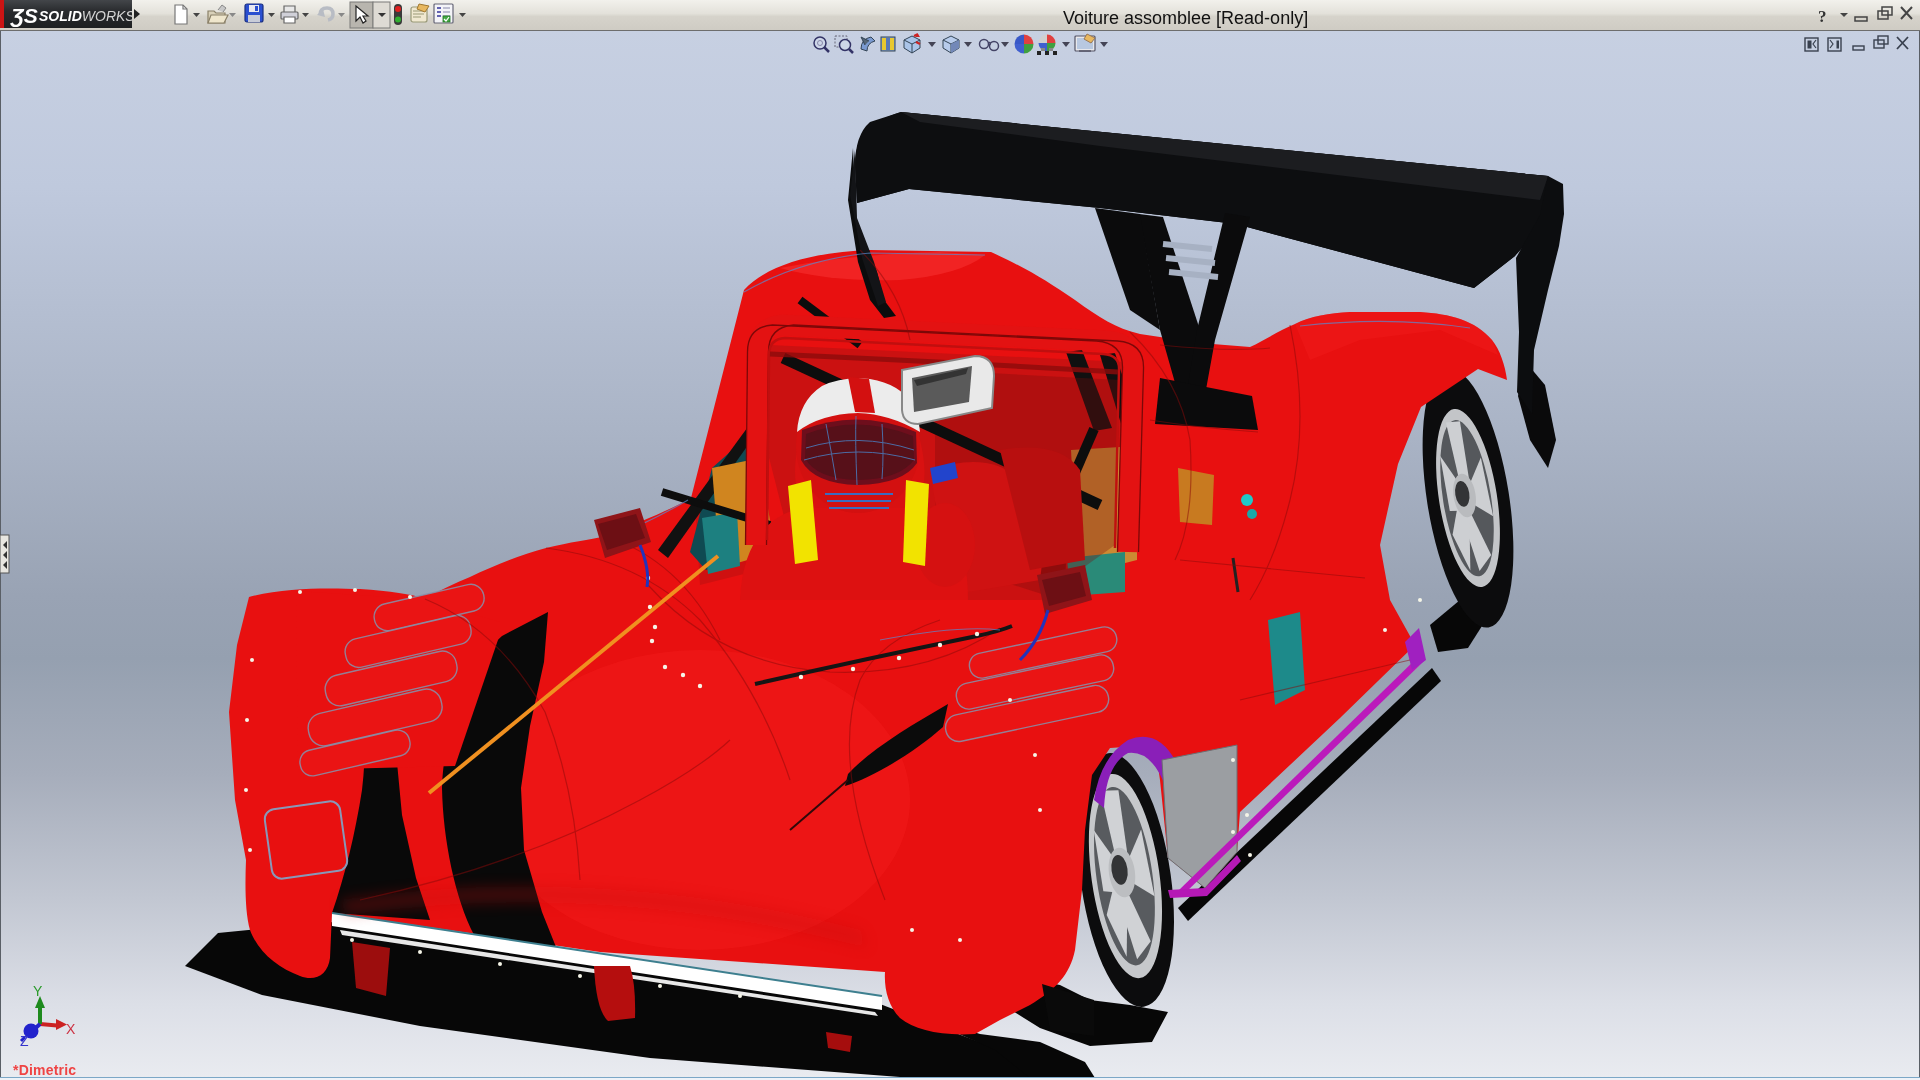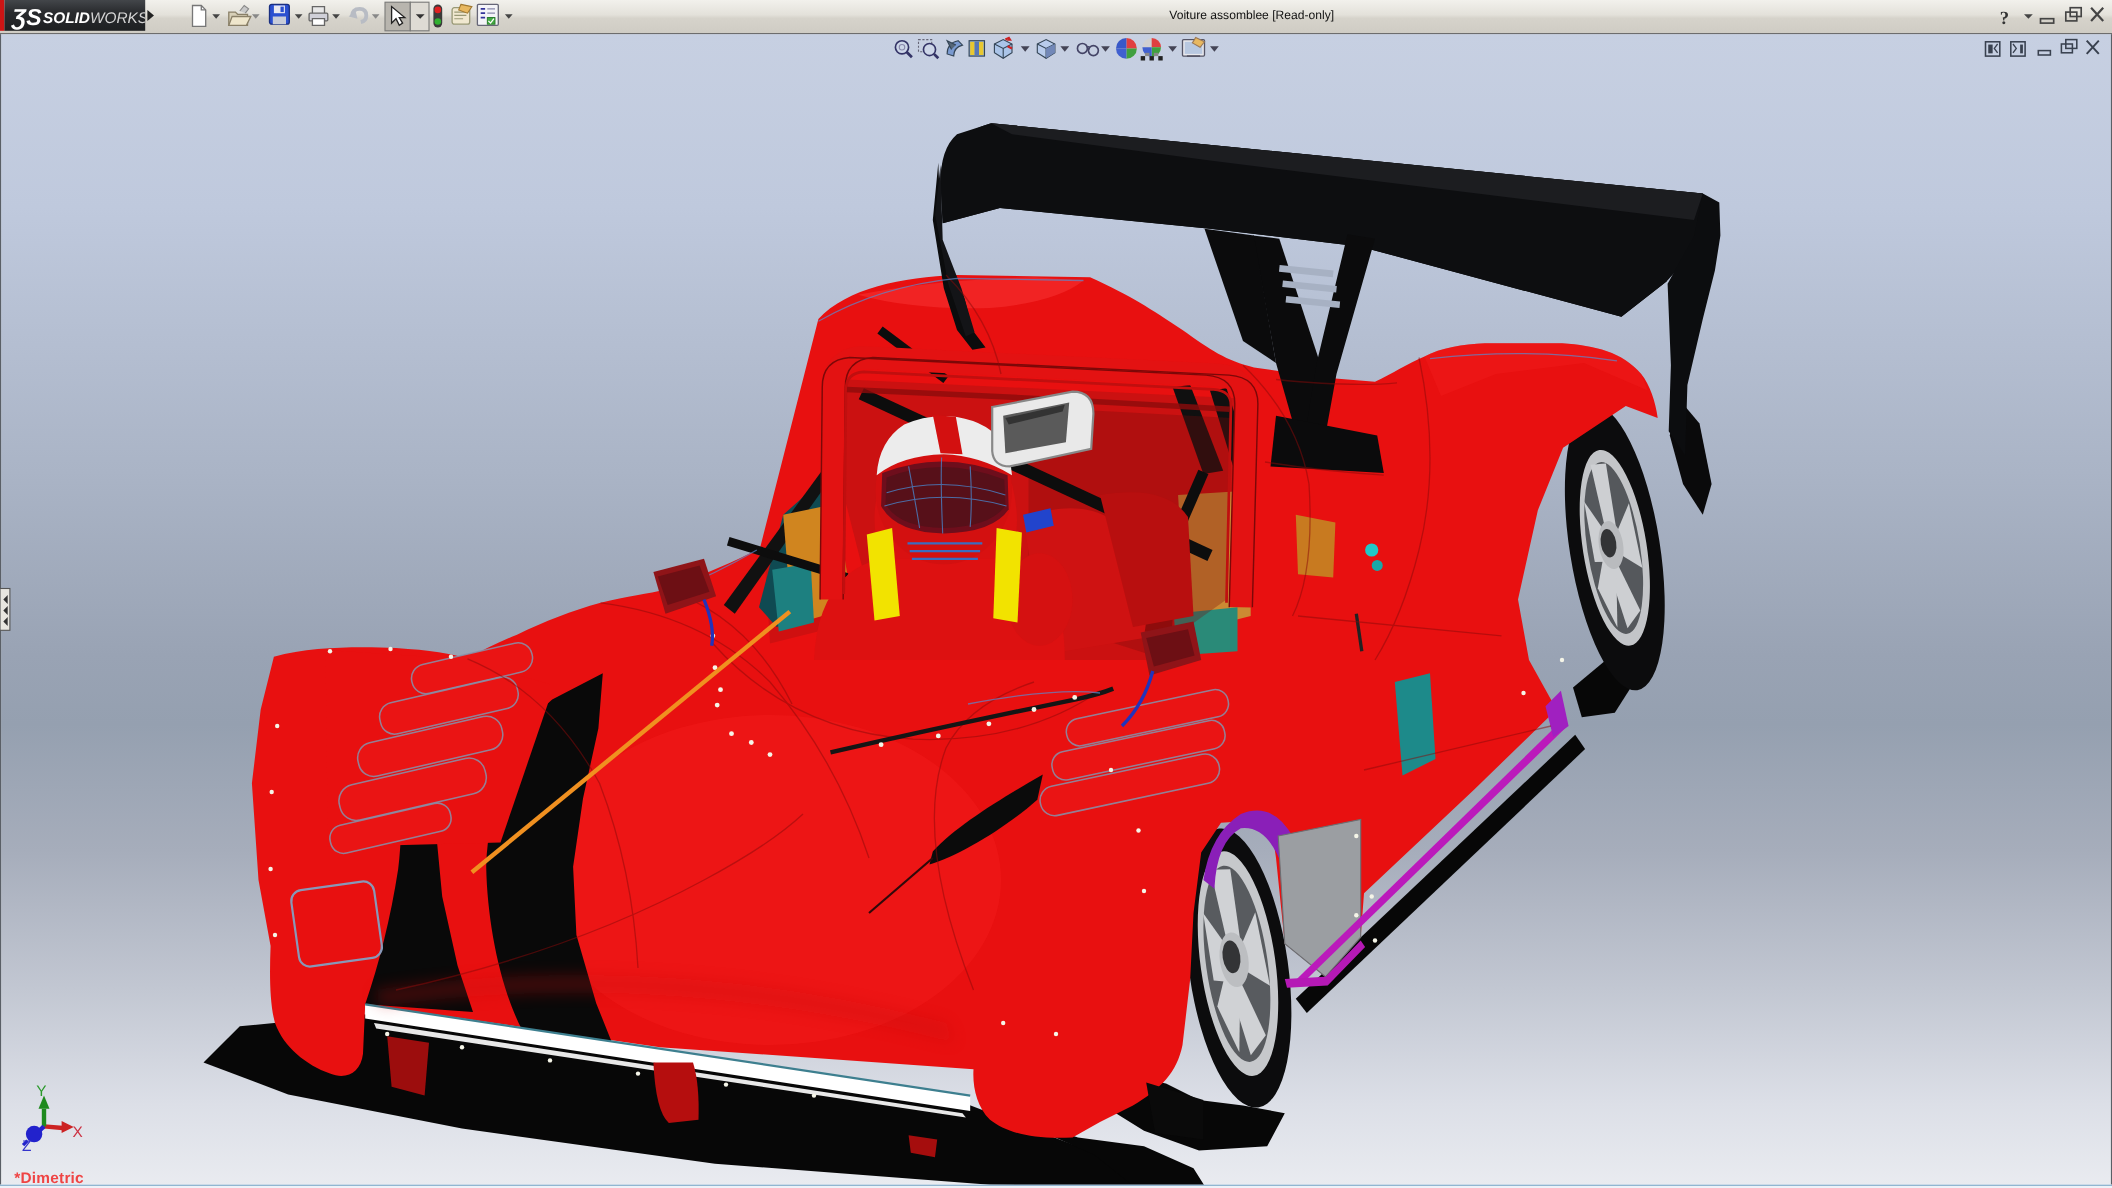--- a/index.html
+++ b/index.html
@@ -1,20 +1,20 @@
 <!DOCTYPE html>
 <html><head>
 <meta charset="utf-8">
 <style>
   html,body{margin:0;padding:0;width:1920px;height:1080px;overflow:hidden;font-family:"Liberation Sans",sans-serif;}
   #titlebar{position:absolute;left:0;top:0;width:1920px;height:30px;background:linear-gradient(180deg,#f2f1ec 0%,#e3e1da 45%,#d6d3cb 55%,#cfccc4 100%);border-bottom:1px solid #6d6d6d;padding-left:17px;}
   #redbar{position:absolute;left:0;top:0;width:4px;height:28px;background:#cc1414;}
   #logo{position:absolute;left:4px;top:0;width:128px;height:28px;background:linear-gradient(180deg,#43464a 0%,#292b2e 40%,#1e2022 100%);color:#fff;}
   #logoarrow{position:absolute;left:134px;top:9px;width:0;height:0;border-left:6px solid #222;border-top:5px solid transparent;border-bottom:5px solid transparent;}
-  .ttxt{position:absolute;top:3px;font-size:11px;color:#111;}
+  .ttxt{position:absolute;top:3px;font-size:18px;color:#111;}
   #viewport{position:absolute;left:0;top:31px;width:1918px;height:1046px;border-left:1px solid #5a5f66;border-right:1px solid #5a5f66;
     background:linear-gradient(180deg,#c7d0e2 0%,#bfc9dd 15%,#aab4c6 38%,#99a3b4 54%,#95a0b0 60%,#a6adbb 71%,#c2c7d2 83%,#dcdfe7 93%,#e9ebf0 100%);}
   #statusbar{position:absolute;left:0;top:1077px;width:1920px;height:3px;background:#eef2f8;border-top:1px solid #7ba7c7;}
   #dimetric{position:absolute;left:13px;top:1062px;font-size:14px;color:#ef4444;font-weight:bold;letter-spacing:0.2px;}
   svg{position:absolute;left:0;top:0;}
 </style>
 </head>
 <body>
 <div id="viewport"></div>
 <svg id="car" width="1920" height="1080" viewBox="0 0 1920 1080">

